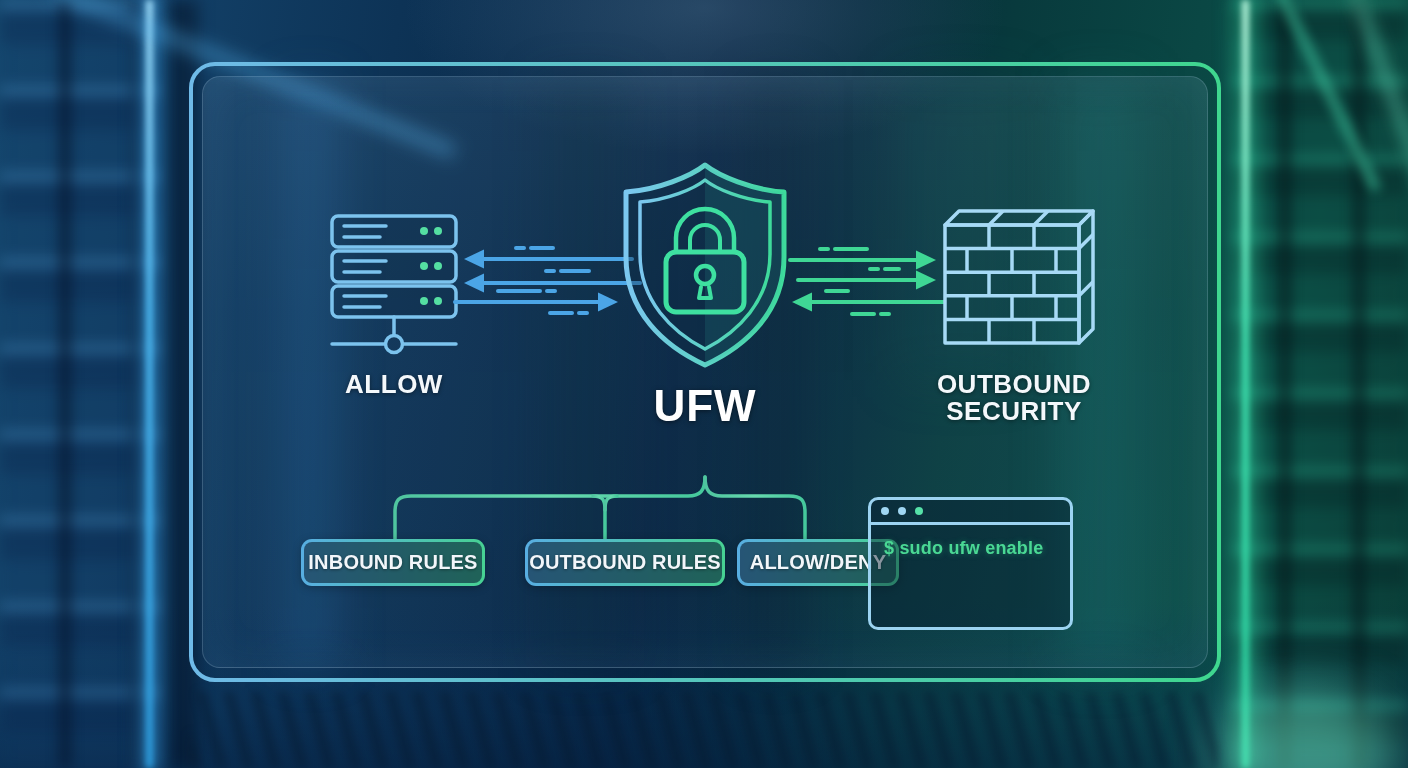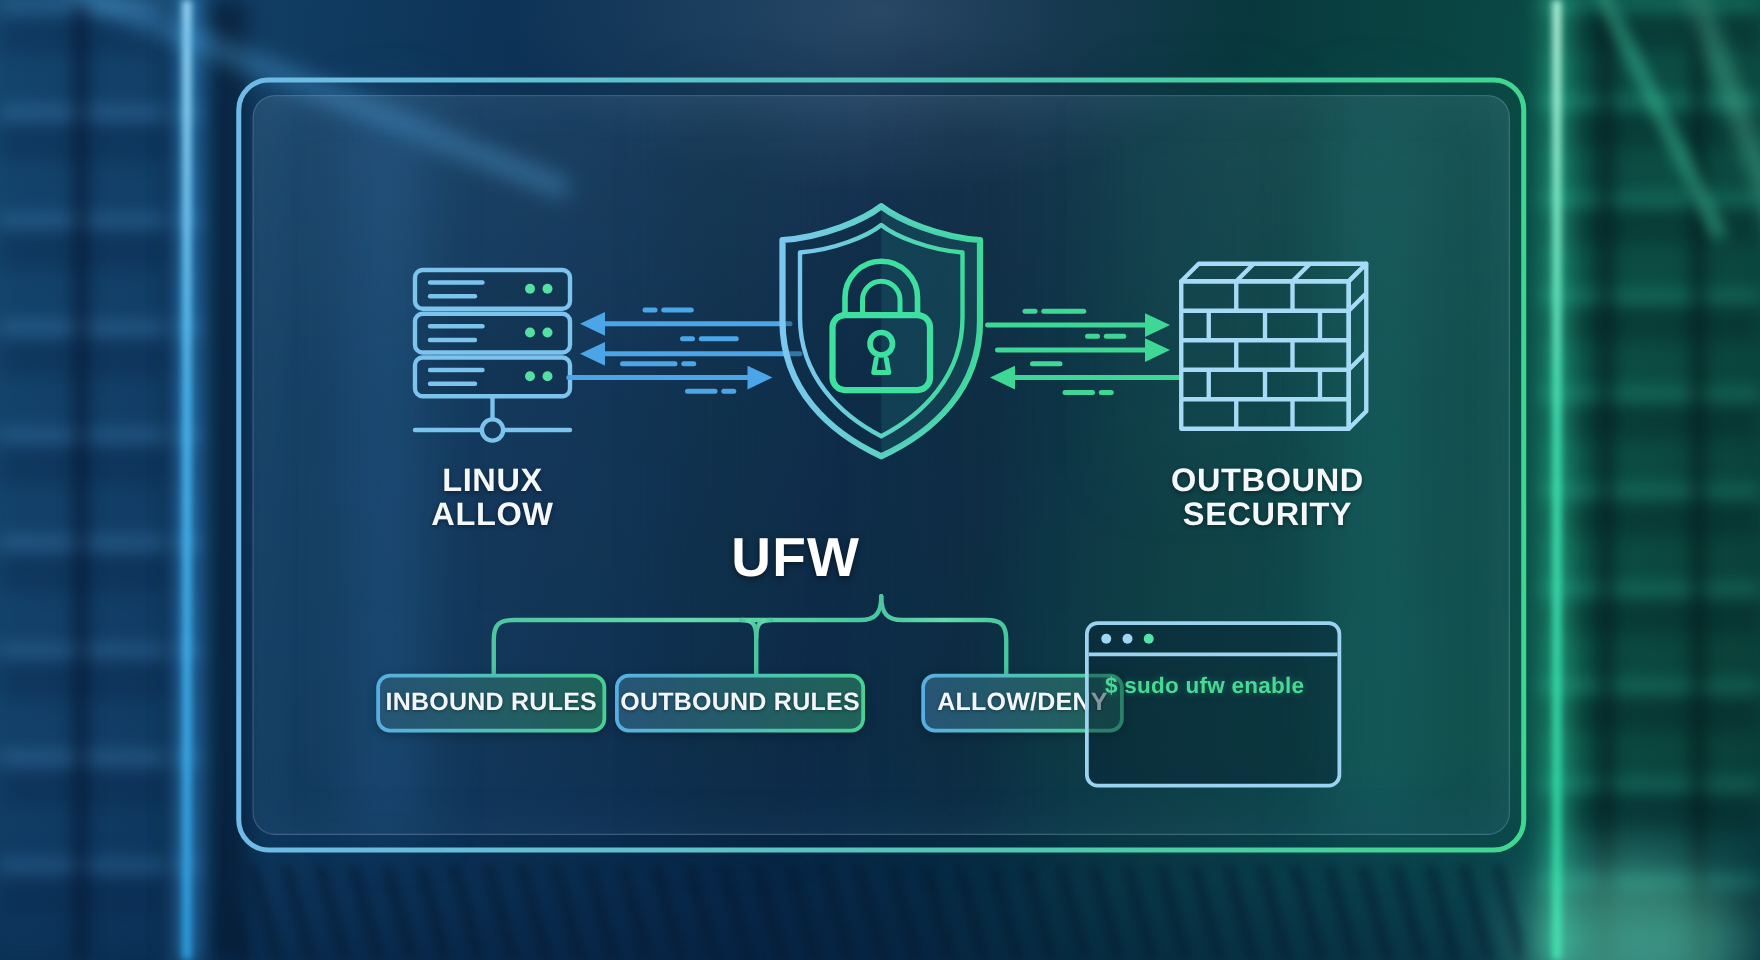--- a/index.html
+++ b/index.html
@@ -56,36 +56,36 @@
     border:1px solid rgba(190,225,245,.22);
     box-shadow:inset 0 0 45px rgba(140,190,230,.08);}
 
   .overlay-svg{left:0;top:0;width:1408px;height:768px;}
 
   
   .node-label{width:200px;text-align:center;color:#f4f8fb;font-weight:bold;
     font-size:26px;line-height:27px;letter-spacing:.5px;text-shadow:0 1px 4px rgba(0,0,0,.45);}
   .lbl-server{left:294px;top:371px;}
   .lbl-security{left:914px;top:371px;}
-  .center-title{left:585px;top:383px;width:240px;margin-top:41px;}
+  .center-title{left:585px;top:383px;width:240px;text-align:center;}
   .center-title .t1{color:#ffffff;font-weight:bold;font-size:44px;line-height:46px;
     letter-spacing:1px;text-shadow:0 1px 5px rgba(0,0,0,.5);}
   .center-title .t2{color:#a9d8f4;font-weight:bold;font-size:25px;line-height:26px;
     letter-spacing:1.5px;margin-top:3px;text-shadow:0 1px 4px rgba(0,0,0,.45);}
 
   
   .rule-box{height:47px;border-radius:11px;padding:3px;box-sizing:border-box;
     background:linear-gradient(90deg,#58aee2,#47d193);
     box-shadow:0 2px 8px rgba(0,0,0,.25);}
   .rule-box .inner{width:100%;height:100%;border-radius:8px;background:rgba(8,30,52,.62);
     display:flex;align-items:center;justify-content:center;}
   .rule-box .txt{color:#f2f6fa;font-weight:bold;font-size:20px;letter-spacing:.2px;
     white-space:nowrap;text-shadow:0 1px 3px rgba(0,0,0,.4);}
   .box1{left:301px;top:539px;width:184px;}
-  .box2{left:492px;top:539px;width:200px;}
+  .box2{left:525px;top:539px;width:200px;}
   .box3{left:737px;top:539px;width:162px;}
 
   
   .terminal{left:868px;top:497px;width:205px;height:133px;box-sizing:border-box;
     border:3px solid #9cd3f1;border-radius:10px;background:rgba(7,30,48,.45);}
   .term-bar{height:22px;border-bottom:3px solid #9cd3f1;display:flex;align-items:center;
     padding-left:10px;gap:9px;}
   .dot{width:8px;height:8px;border-radius:50%;}
   .dot-blue{background:#9fd6f2;}
   .dot-green{background:#56e2a8;}
@@ -248,21 +248,20 @@
       <path d="M705,461 L705,479"></path>
       <path d="M705,477 C705,491 700,496 688,496 L411,496 C399,496 395,500 395,512 L395,539"></path>
       <path d="M705,477 C705,491 710,496 722,496 L789,496 C801,496 805,500 805,512 L805,539"></path>
       <path d="M593,496 C603,496 605,500 605,510 L605,539"></path>
       <path d="M617,496 C607,496 605,500 605,510"></path>
       <path d="M887,564 L915,564"></path>
     </g>
   </svg>
 
   <div class="abs node-label lbl-server">
-    <div>LINUX</div>
     <div>ALLOW</div>
   </div>
   <div class="abs node-label lbl-security">
     <div>OUTBOUND</div>
     <div>SECURITY</div>
   </div>
 
   <div class="abs center-title">
     <div class="t1">UFW</div>
   </div>

